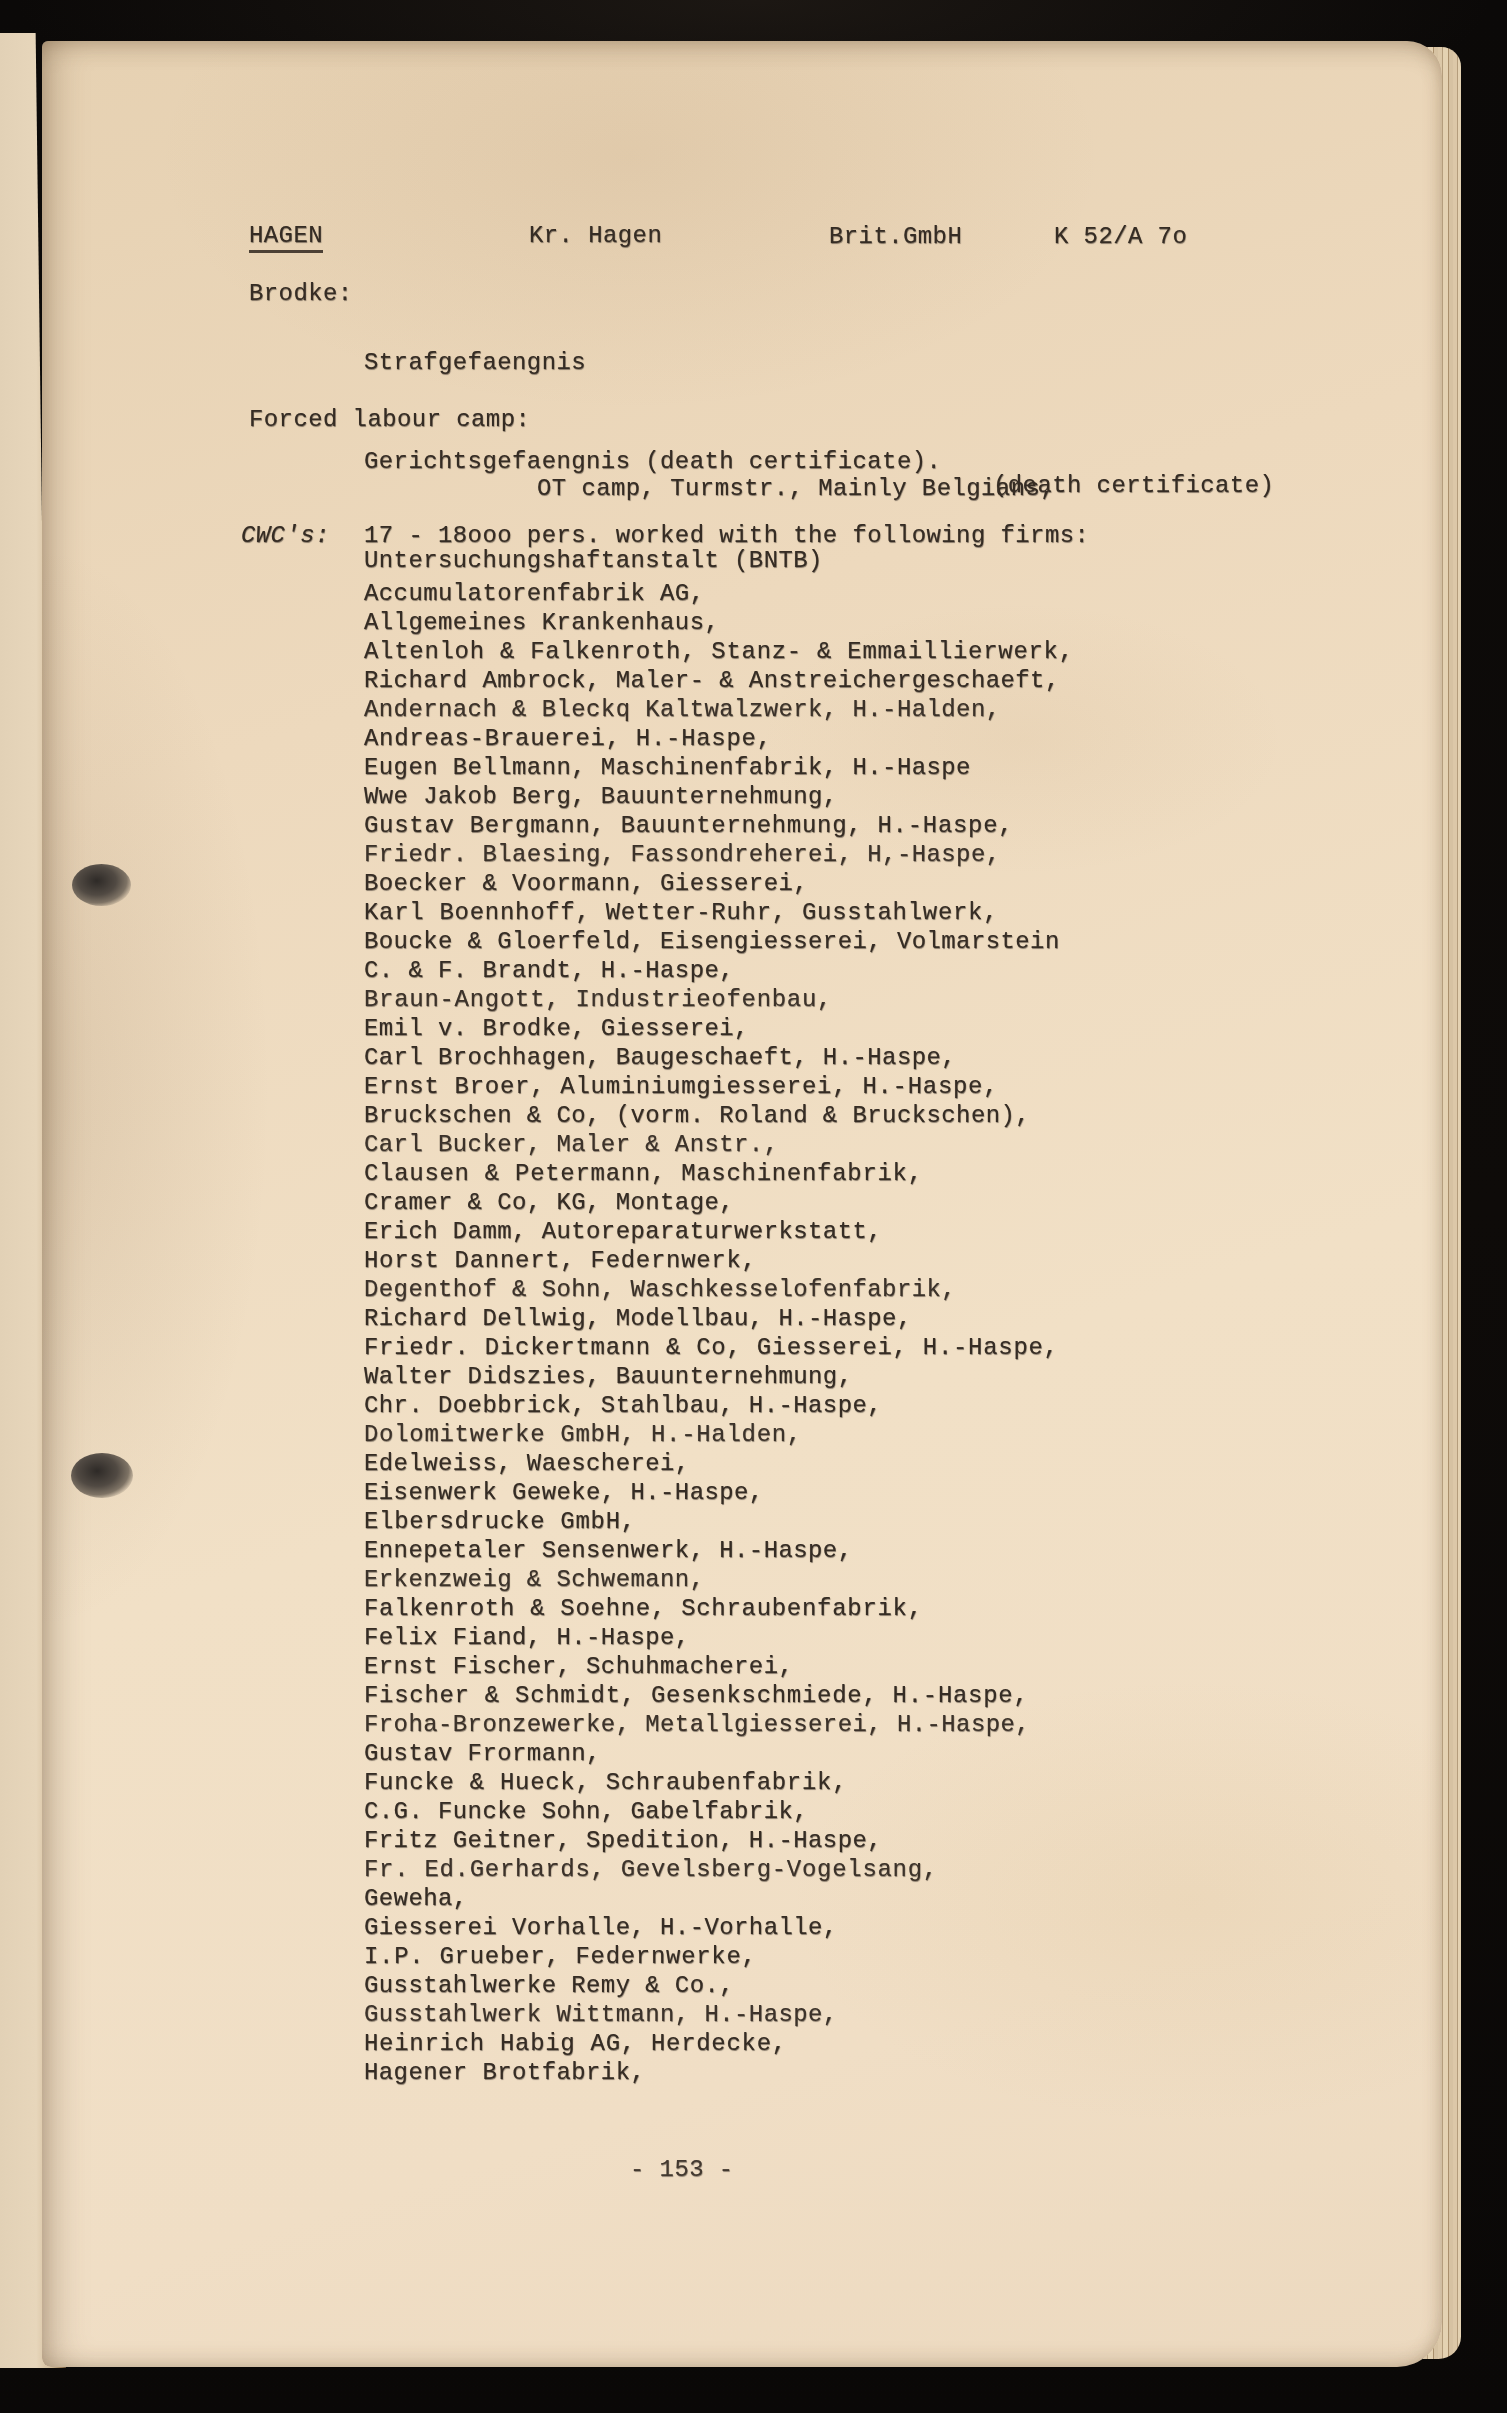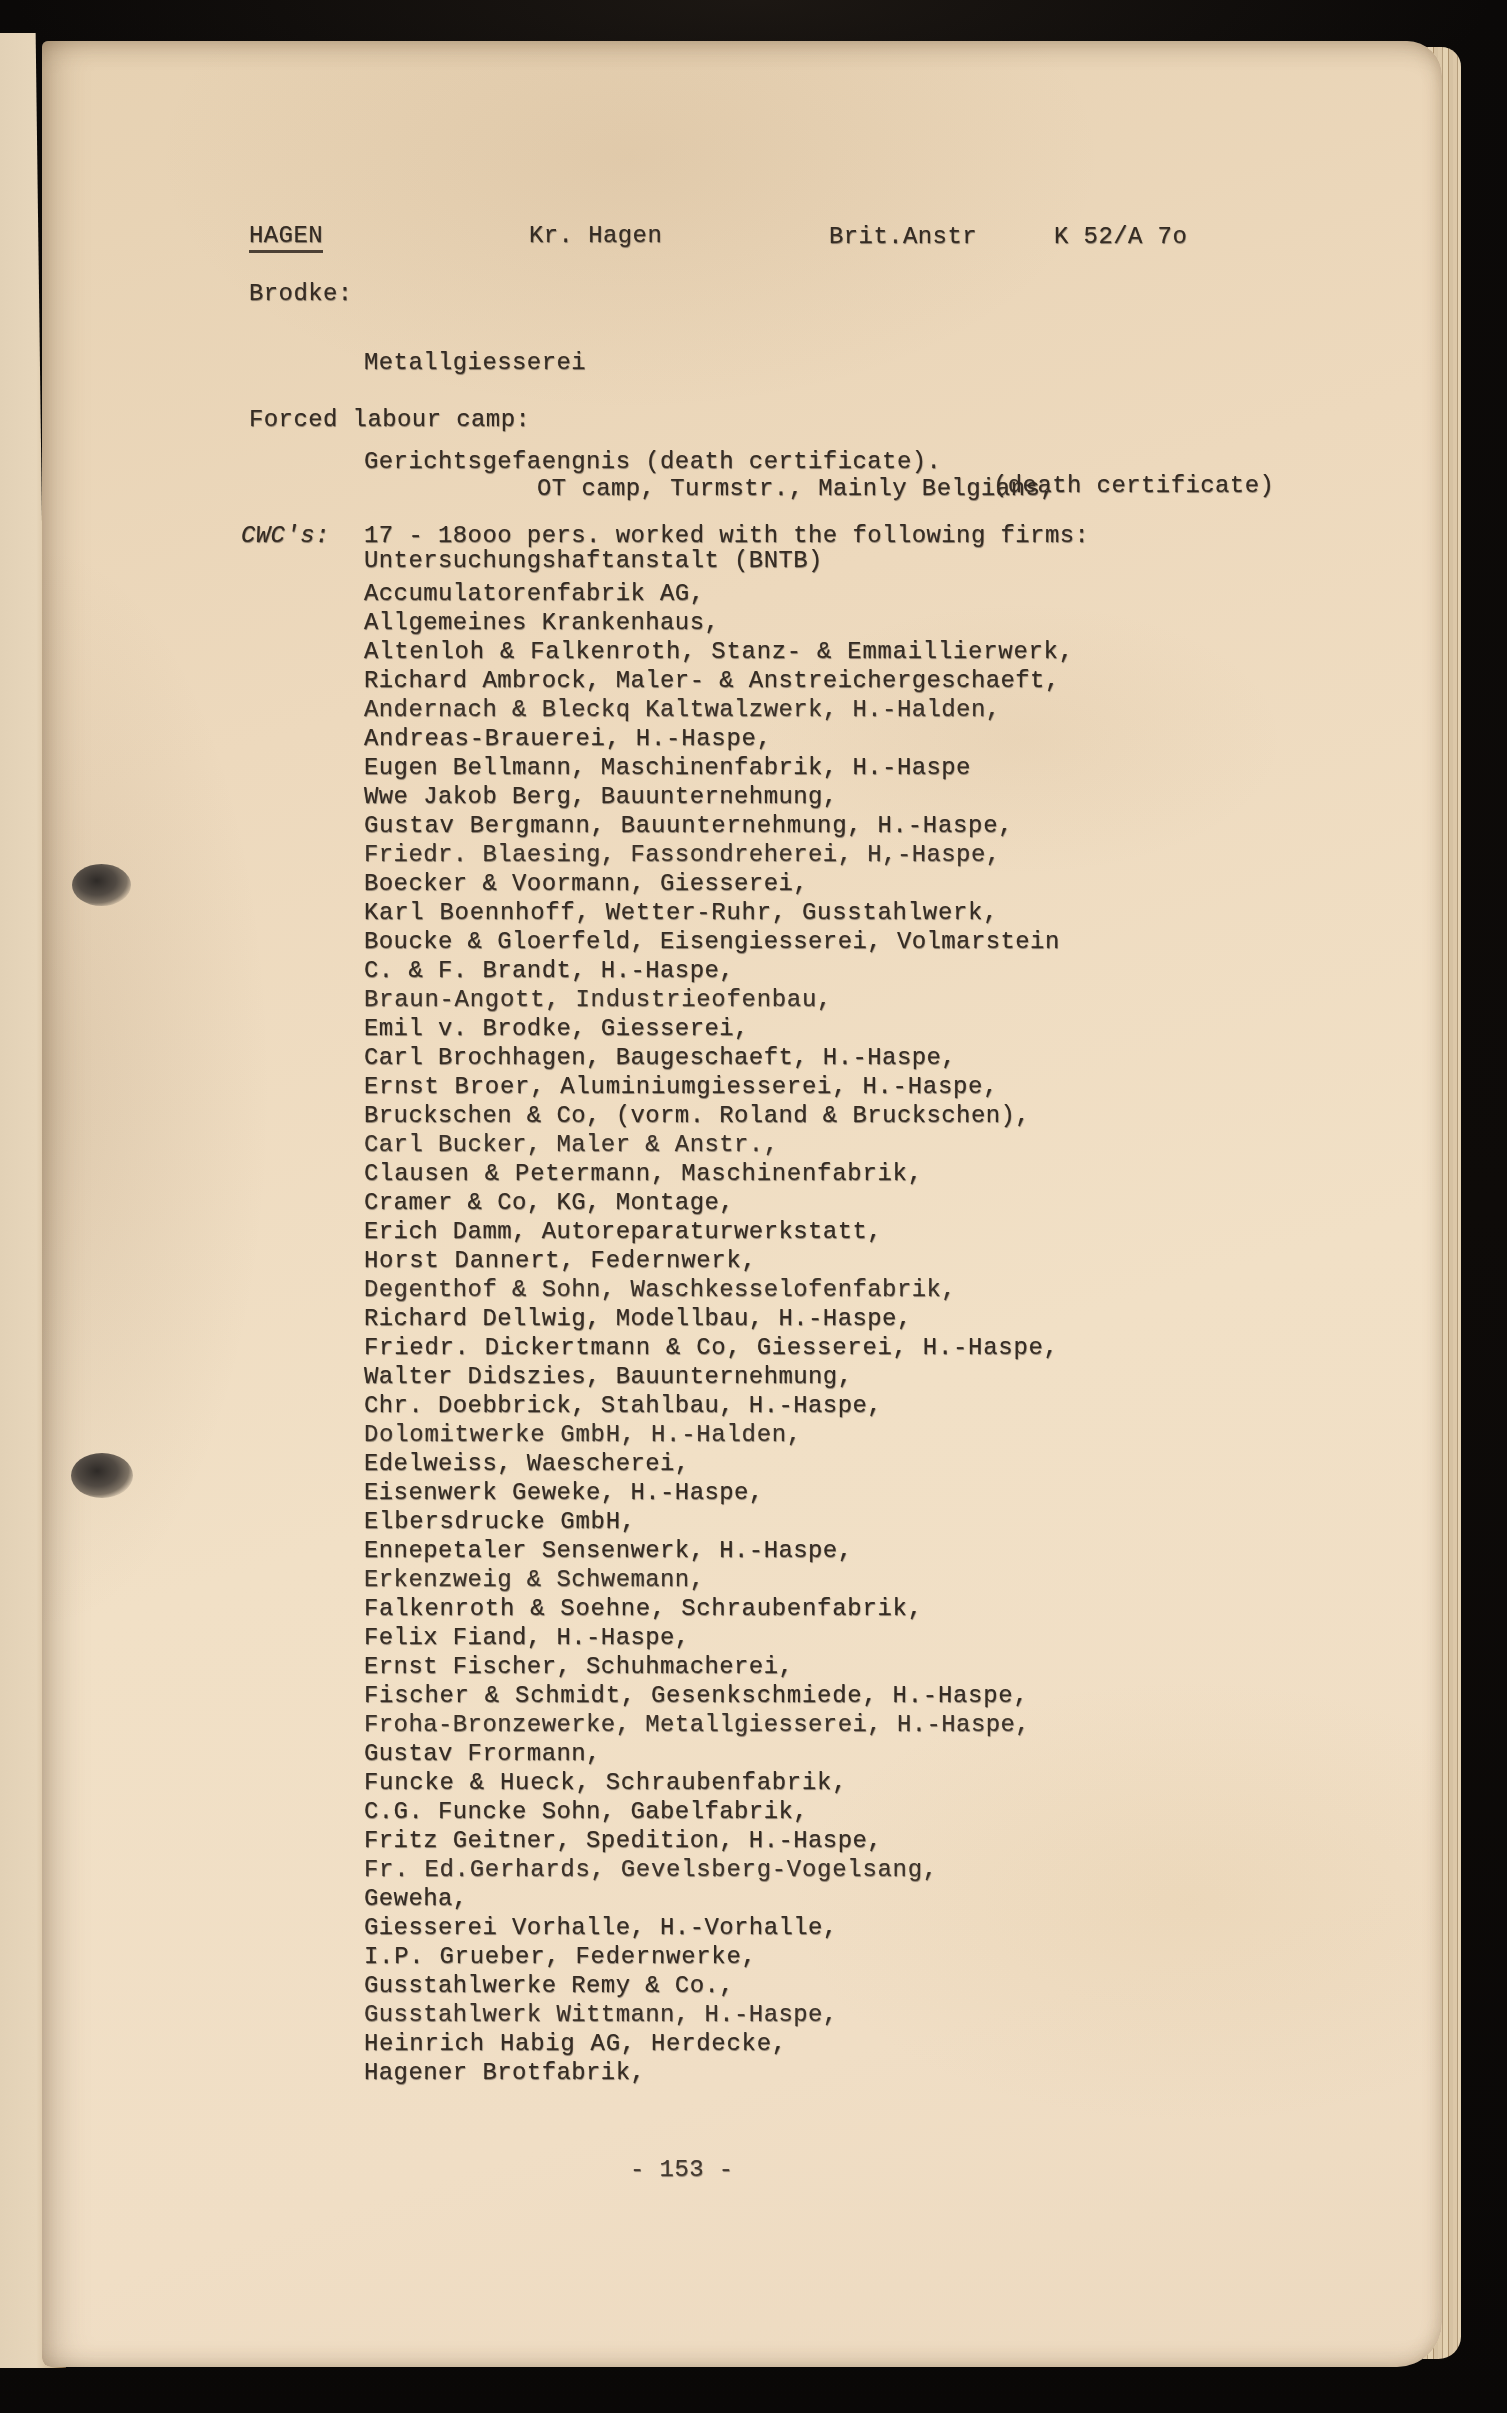--- a/index.html
+++ b/index.html
@@ -71,26 +71,26 @@
   <div class="prev-page"></div>
   <div class="page-stack"></div>
 
   <div class="page-sheet"></div>
 
   <div class="grommet g1"></div>
   <div class="grommet g2"></div>
 
   <div class="typed" style="left:249px;top:222px;"><span class="underline">HAGEN</span></div>
   <div class="typed" style="left:529px;top:222px;">Kr. Hagen</div>
-  <div class="typed" style="left:829px;top:223px;">Brit.Anstr</div>
+  <div class="typed" style="left:829px;top:223px;">Brit.GmbH</div>
   <div class="typed" style="left:1054px;top:223px;">K 52/A 7o</div>
 
   <div class="typed" style="left:249px;top:280px;">Brodke:</div>
   <div class="typed block" style="left:364px;top:280px;">
-    <div>Metallgiesserei</div>
+    <div>Strafgefaengnis</div>
     <div>Gerichtsgefaengnis (death certificate).</div>
     <div>Untersuchungshaftanstalt (BNTB)</div>
   </div>
 
   <div class="typed" style="left:249px;top:406px;">Forced labour camp:</div>
   <div class="typed block" style="left:537px;top:406px;">
     <div>OT camp, Turmstr., Mainly Belgians,</div>
   </div>
   <div class="typed" style="left:993px;top:472px;">(death certificate)</div>
 

